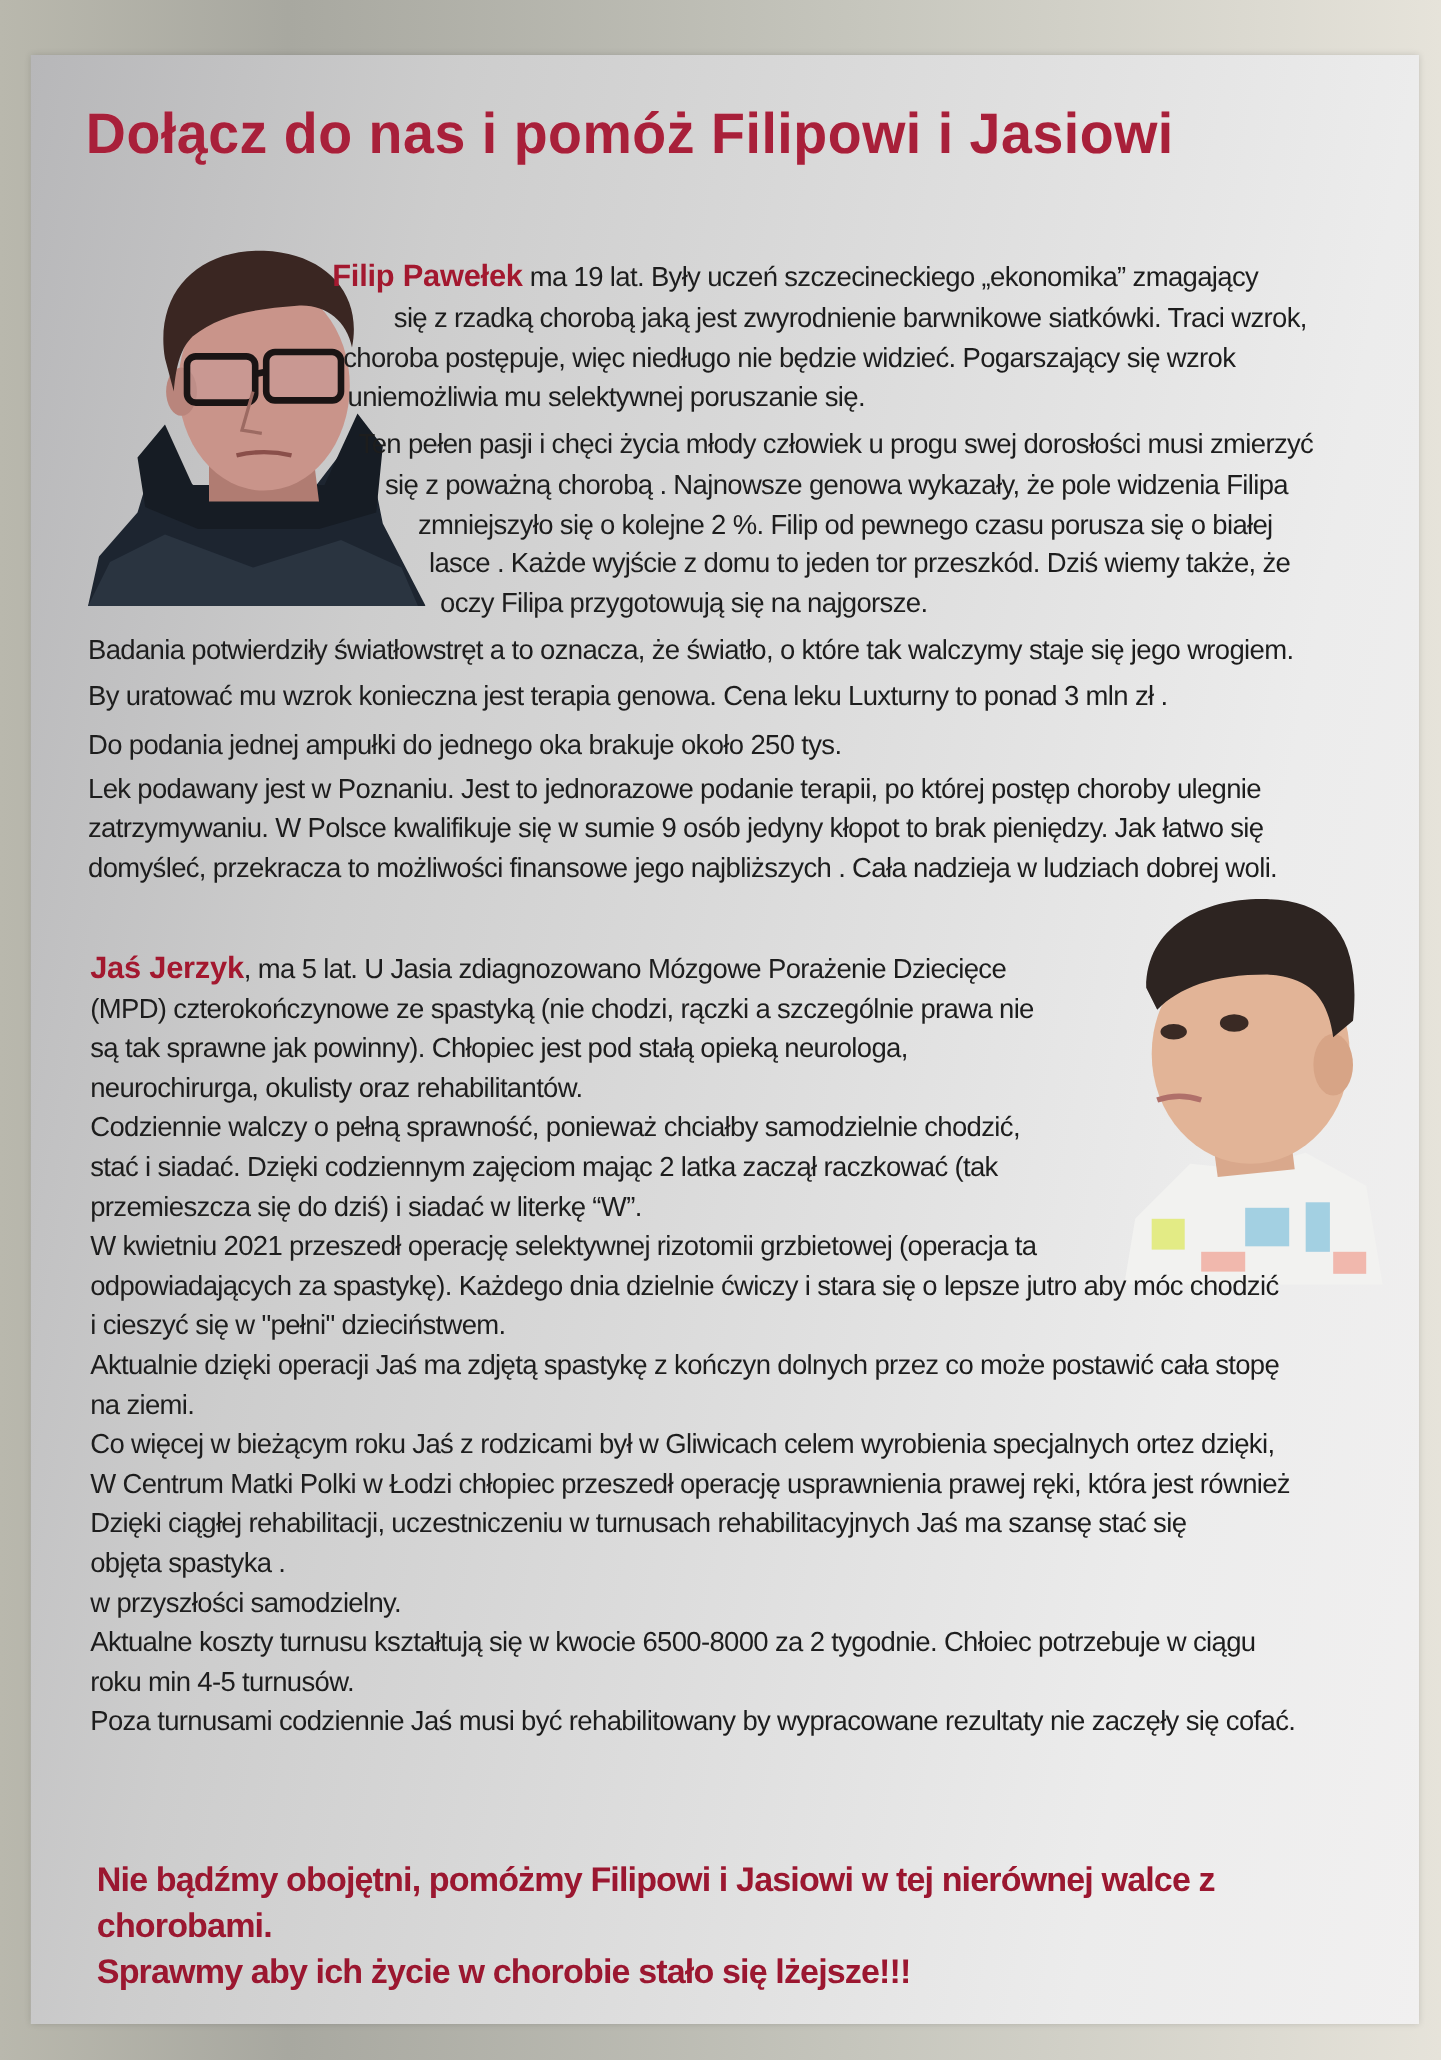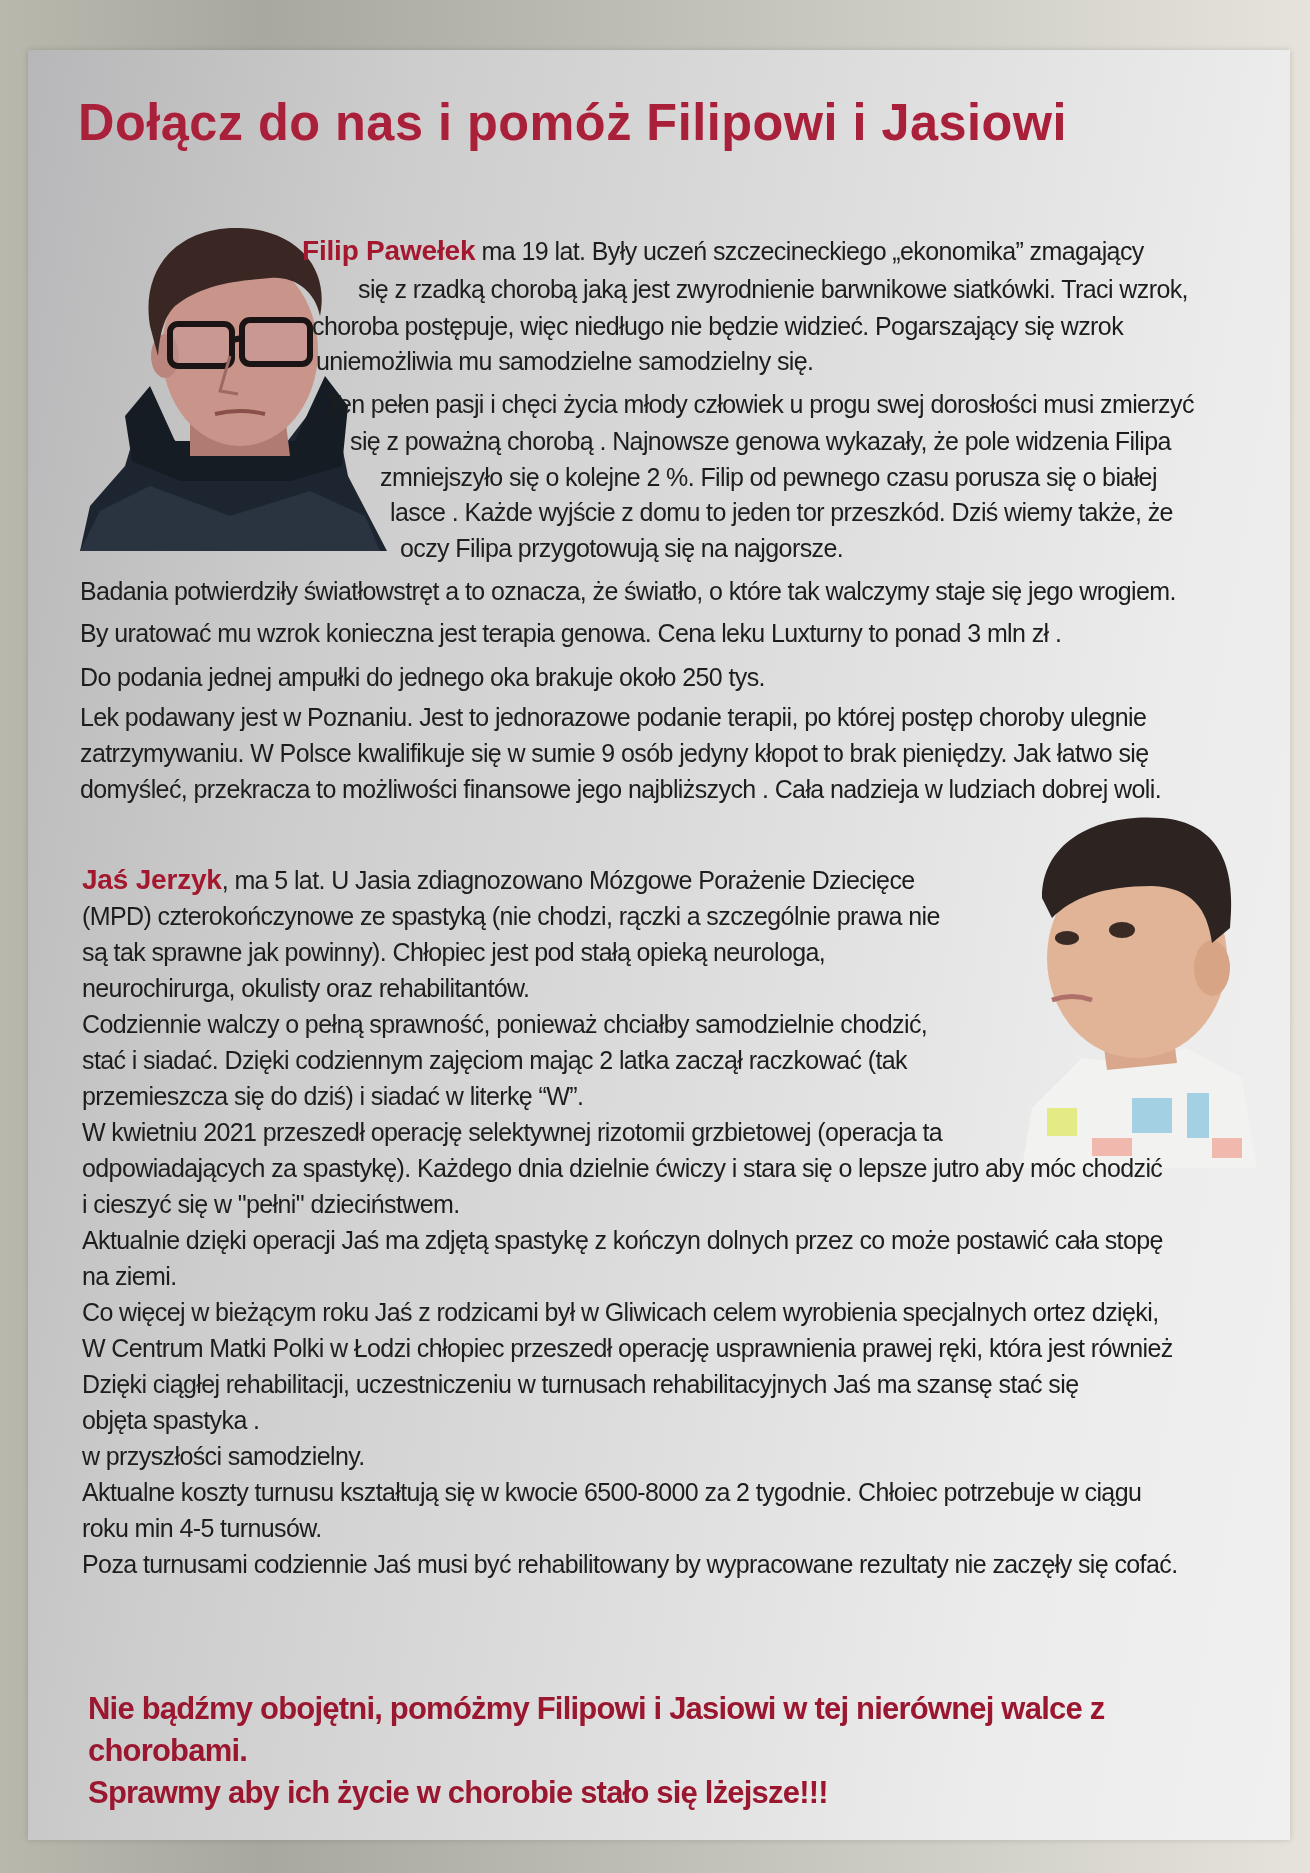--- a/index.html
+++ b/index.html
@@ -72,21 +72,21 @@
 <div class="body-text" style="left:302px; top:232px; width:946px;">
   <span class="line"><span class="name">Filip Pawełek</span><span> ma 19 lat. Były uczeń szczecineckiego „ekonomika” zmagający</span></span>
 </div>
 <div class="body-text" style="left:310px; top:270px; width:938px;margin-left:48px;">
   <span class="line">się z rzadką chorobą jaką jest zwyrodnienie barwnikowe siatkówki. Traci wzrok,</span>
 </div>
 <div class="body-text" style="left:312px; top:307px; width:936px;">
   <span class="line">choroba postępuje, więc niedługo nie będzie widzieć. Pogarszający się wzrok</span>
 </div>
 <div class="body-text" style="left:316px; top:342px; width:932px;">
-  <span class="line">uniemożliwia mu samodzielne samodzielny się.</span>
+  <span class="line">uniemożliwia mu selektywnej poruszanie się.</span>
 </div>
 
 <div class="body-text" style="left:326px; top:385px;">
   <span class="line">Ten pełen pasji i chęci życia młody człowiek u progu swej dorosłości musi zmierzyć</span>
 </div>
 <div class="body-text" style="left:350px; top:422px;">
   <span class="line">się z poważną chorobą . Najnowsze genowa wykazały, że pole widzenia Filipa</span>
 </div>
 <div class="body-text" style="left:380px; top:458px;">
   <span class="line">zmniejszyło się o kolejne 2 %. Filip od pewnego czasu porusza się o białej</span>

